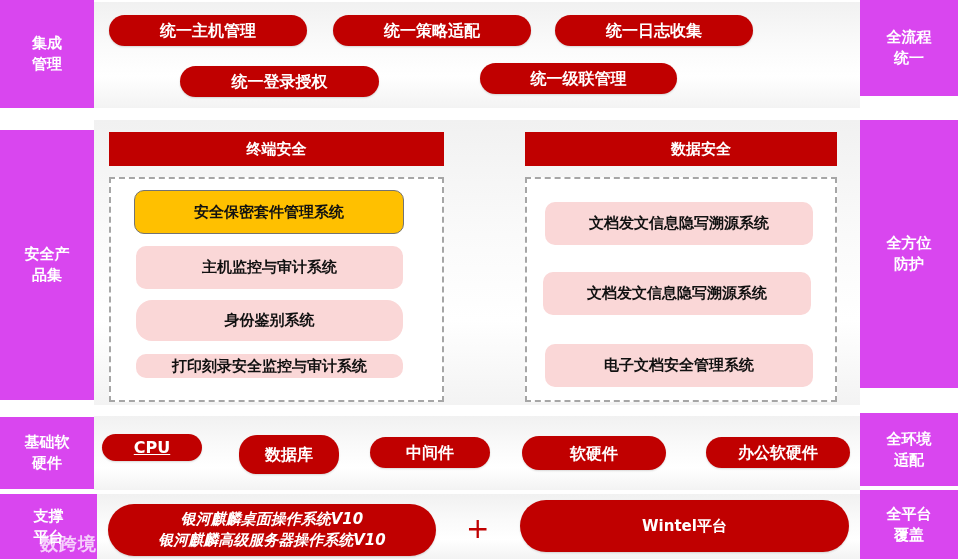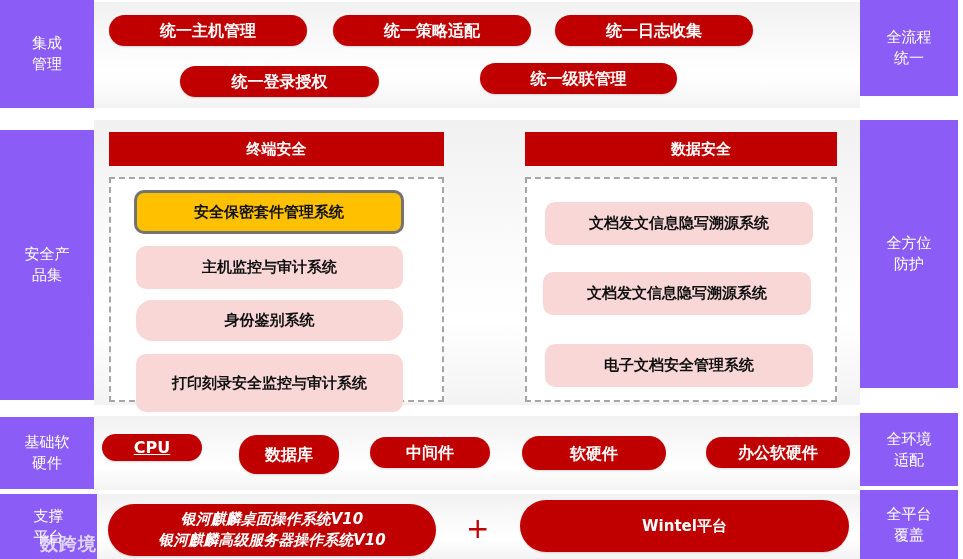--- a/index.html
+++ b/index.html
@@ -3,23 +3,23 @@
 <meta charset="utf-8">
 <style>
   * { box-sizing: border-box; margin: 0; padding: 0; }
   body {
     width: 963px; height: 559px; overflow: hidden;
     background: #ffffff;
     font-family: "DejaVu Sans", "Liberation Sans", sans-serif;
     position: relative;
   }
   .side {
-    position: absolute; background: #8b5cf6; color: #fff;
+    position: absolute; background: #d946ef; color: #fff;
     display: flex; align-items: center; justify-content: center;
-    text-align: center; font-weight: normal; font-size: 15px; line-height: 21px;
+    text-align: center; font-weight: bold; font-size: 15px; line-height: 21px;
     white-space: pre-line;
   }
   .band {
     position: absolute;
     background: linear-gradient(to bottom, #f1f1f1 0%, #fafafa 40%, #ffffff 70%, #f3f3f3 100%);
   }
   .pill {
     position: absolute; background: #c00000; color: #fff;
     border-radius: 18px; font-weight: bold; font-size: 16px;
     display: flex; align-items: center; justify-content: center;
@@ -32,21 +32,21 @@
   }
   .dash-box {
     position: absolute; border: 2px dashed #a6a6a6; background: #ffffff;
   }
   .item {
     position: absolute; background: #fad7d7; color: #111;
     border-radius: 10px; font-weight: bold; font-size: 15px;
     display: flex; align-items: center; justify-content: center;
   }
   .item.highlight {
-    background: #ffc000; border: 3px solid #737373;
+    background: #ffc000; border: 1px solid #737373;
   }
   .plus {
     position: absolute; color: #c00000; font-size: 28px; line-height: 28px;
     font-weight: normal;
   }
   .watermark {
     position: absolute; left: 4px; top: 530px; font-size: 18px; color: rgba(255,255,255,0.75);
     font-weight: bold; letter-spacing: 1px;
   }
 </style>
@@ -69,21 +69,21 @@
 <div class="side" style="left:0; top:130px; width:94px; height:270px;">安全产
 品集</div>
 <div class="side" style="left:860px; top:120px; width:98px; height:268px;">全方位
 防护</div>
 
 <div class="section-head" style="left:109px; top:132px; width:335px; height:34px;">终端安全</div>
 <div class="dash-box" style="left:109px; top:177px; width:335px; height:225px;"></div>
 <div class="item highlight" style="left:134px; top:190px; width:270px; height:44px;">安全保密套件管理系统</div>
 <div class="item" style="left:136px; top:246px; width:267px; height:43px;">主机监控与审计系统</div>
 <div class="item" style="left:136px; top:300px; width:267px; height:41px;border-radius:16px;">身份鉴别系统</div>
-<div class="item" style="left:136px; top:354px; width:267px; height:58px;">打印刻录安全监控与审计系统</div>
+<div class="item" style="left:136px; top:354px; width:267px; height:24px;">打印刻录安全监控与审计系统</div>
 
 <div class="section-head" style="left:525px; top:132px; width:312px; height:34px;padding-left:40px;">数据安全</div>
 <div class="dash-box" style="left:525px; top:177px; width:312px; height:225px;"></div>
 <div class="item" style="left:545px; top:202px; width:268px; height:43px;">文档发文信息隐写溯源系统</div>
 <div class="item" style="left:543px; top:272px; width:268px; height:43px;">文档发文信息隐写溯源系统</div>
 <div class="item" style="left:545px; top:344px; width:268px; height:43px;">电子文档安全管理系统</div>
 
 <div class="band" style="left:94px; top:416px; width:766px; height:74px;"></div>
 <div class="side" style="left:0; top:417px; width:94px; height:72px;">基础软
 硬件</div>

